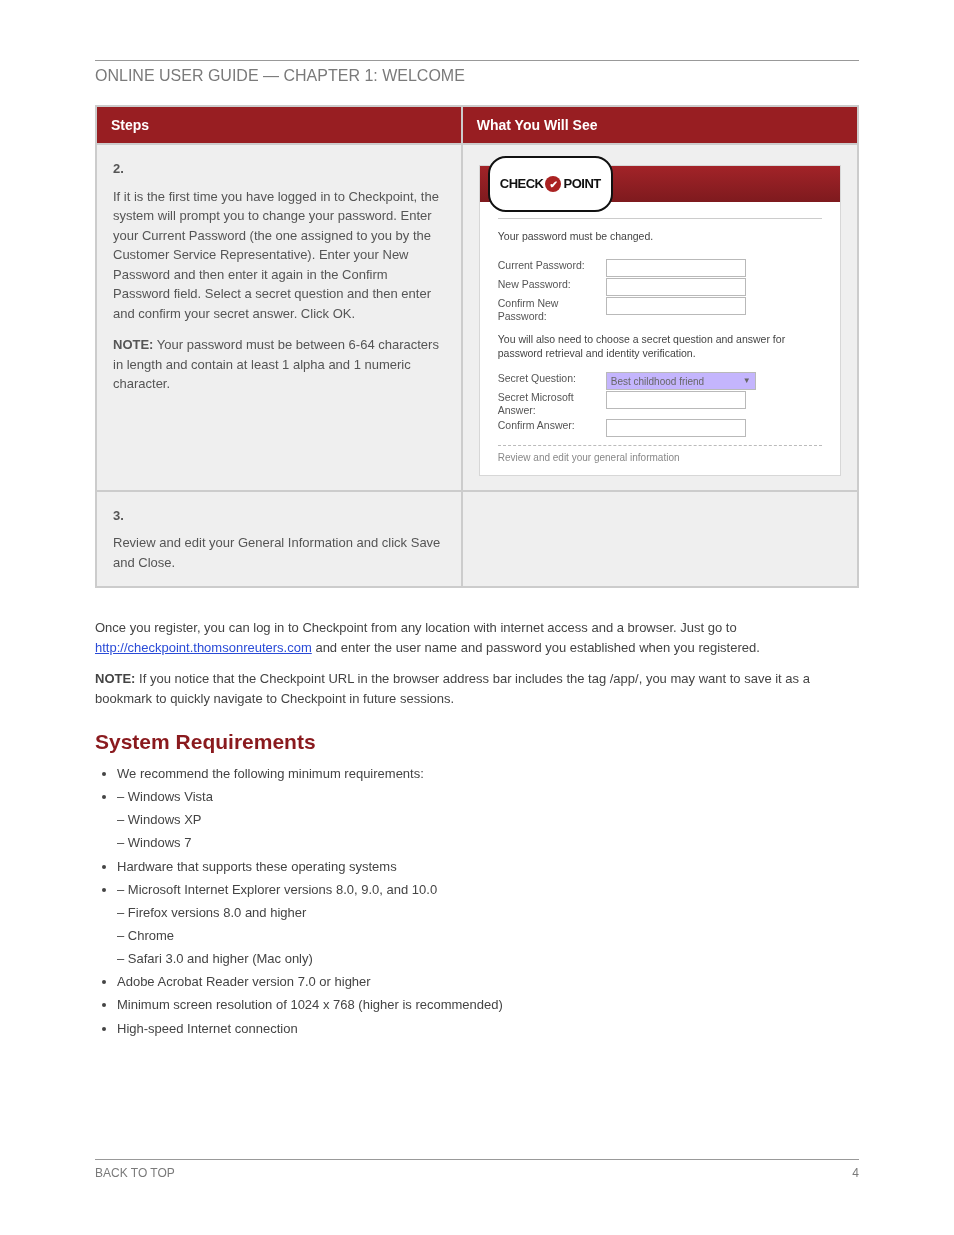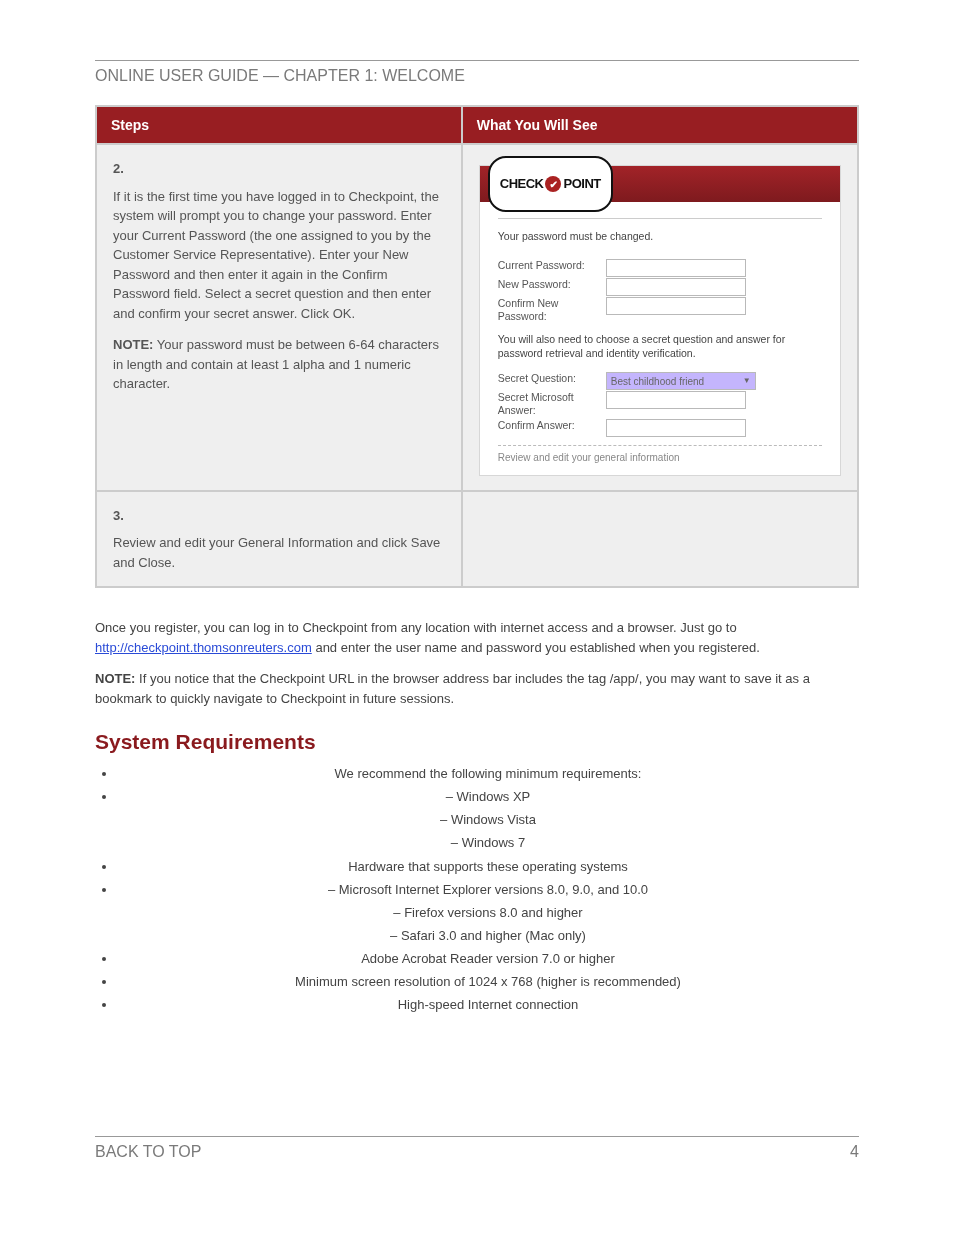--- a/index.html
+++ b/index.html
@@ -148,30 +148,29 @@
     color: #8a1a1e;
     font-size: 21px;
     font-weight: bold;
     margin: 22px 0 10px 0;
   }
   .bullets {
     margin-left: 22px;
     font-size: 13px;
     color: #444;
     line-height: 1.55;
-    text-align: center;
   }
   .bullets li { margin-bottom: 3px; }
   .bullets ul { list-style: none; margin-left: 0; }
   .bullets ul li::before { content: "– "; }
   .footer {
     border-top: 1px solid #999;
     margin-top: 120px;
     padding-top: 6px;
-    font-size: 16px;
+    font-size: 12px;
     color: #7a7a7a;
     display: flex;
     justify-content: space-between;
   }
 </style>
 </head>
 <body>
 
 <div class="page">
   <div class="top-rule"></div>
@@ -264,30 +263,31 @@
       <span>If you notice that the Checkpoint URL in the browser address bar includes the tag /app/, you may want to save it as a bookmark to quickly navigate to Checkpoint in future sessions.</span>
     </p>
   </div>
 
   <div class="section-heading">System Requirements</div>
 
   <ul class="bullets">
     <li>We recommend the following minimum requirements:</li>
     <li>
       <ul>
+        <li>Windows Vista</li>
         <li>Windows XP</li>
-        <li>Windows Vista</li>
         <li>Windows 7</li>
       </ul>
     </li>
     <li>Hardware that supports these operating systems</li>
     <li>
       <ul>
         <li>Microsoft Internet Explorer versions 8.0, 9.0, and 10.0</li>
         <li>Firefox versions 8.0 and higher</li>
+        <li>Chrome</li>
         <li>Safari 3.0 and higher (Mac only)</li>
       </ul>
     </li>
     <li>Adobe Acrobat Reader version 7.0 or higher</li>
     <li>Minimum screen resolution of 1024 x 768 (higher is recommended)</li>
     <li>High-speed Internet connection</li>
   </ul>
 
   <div class="footer">
     <span>BACK TO TOP</span>

